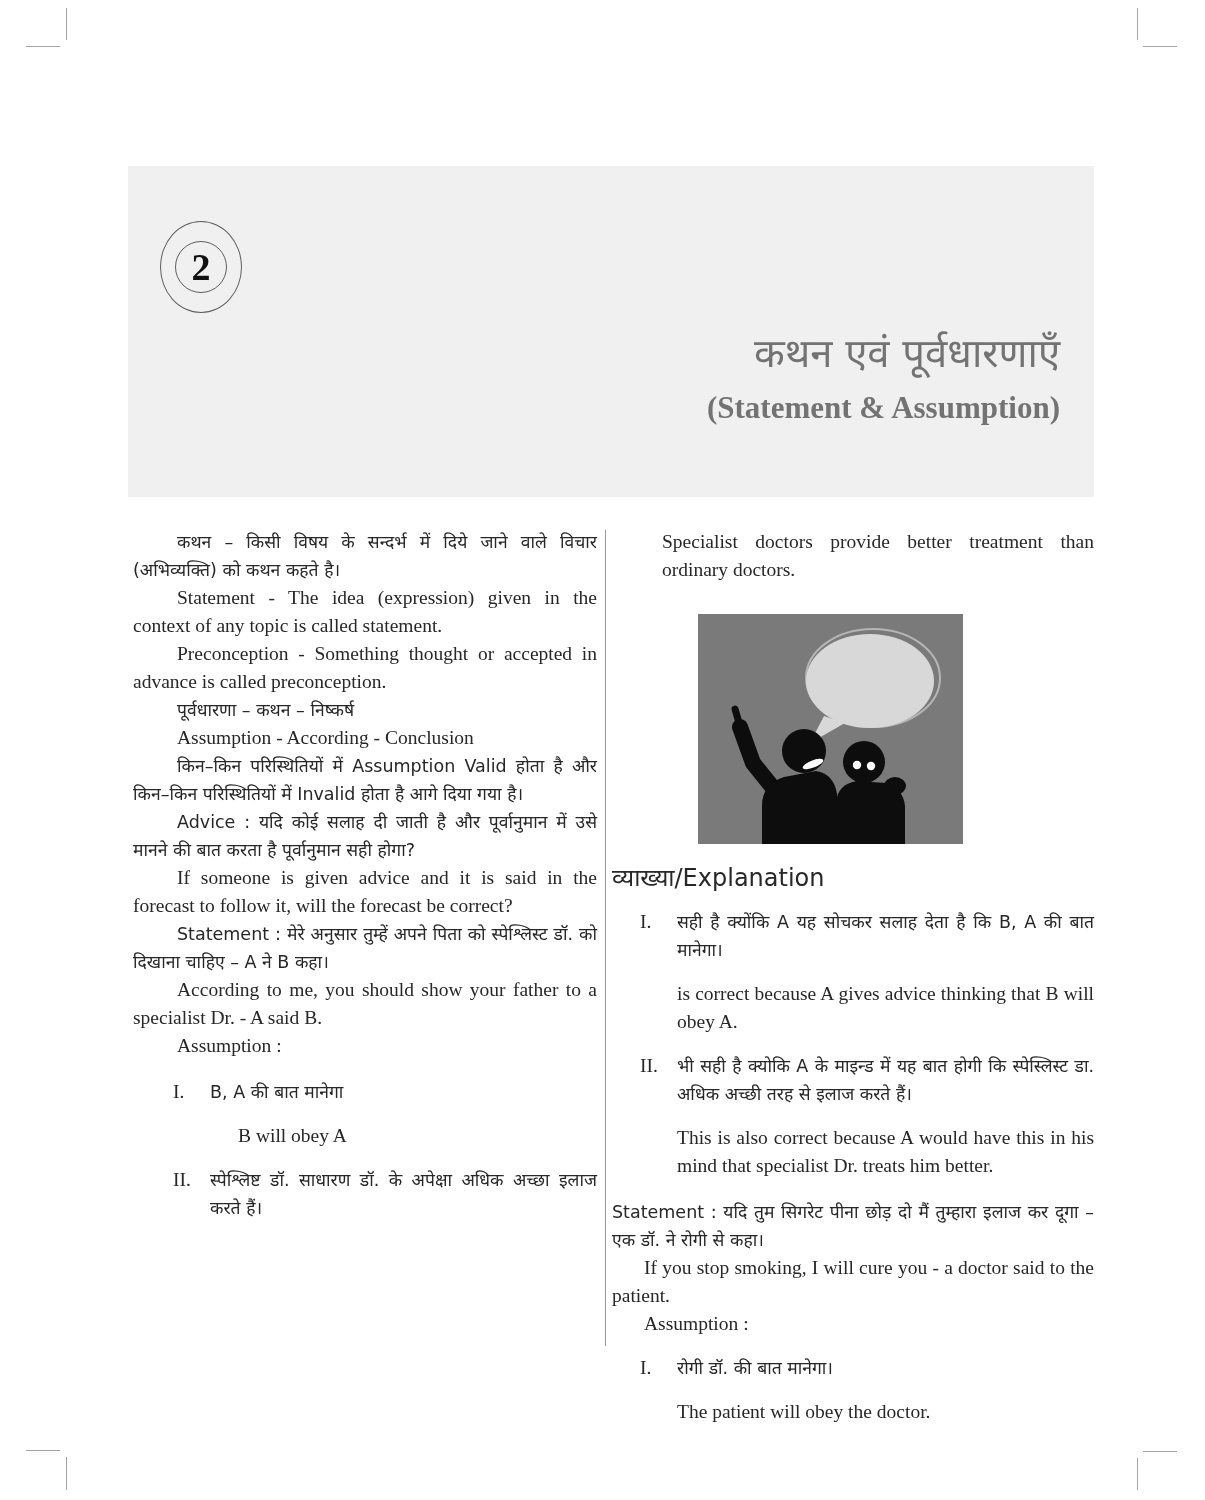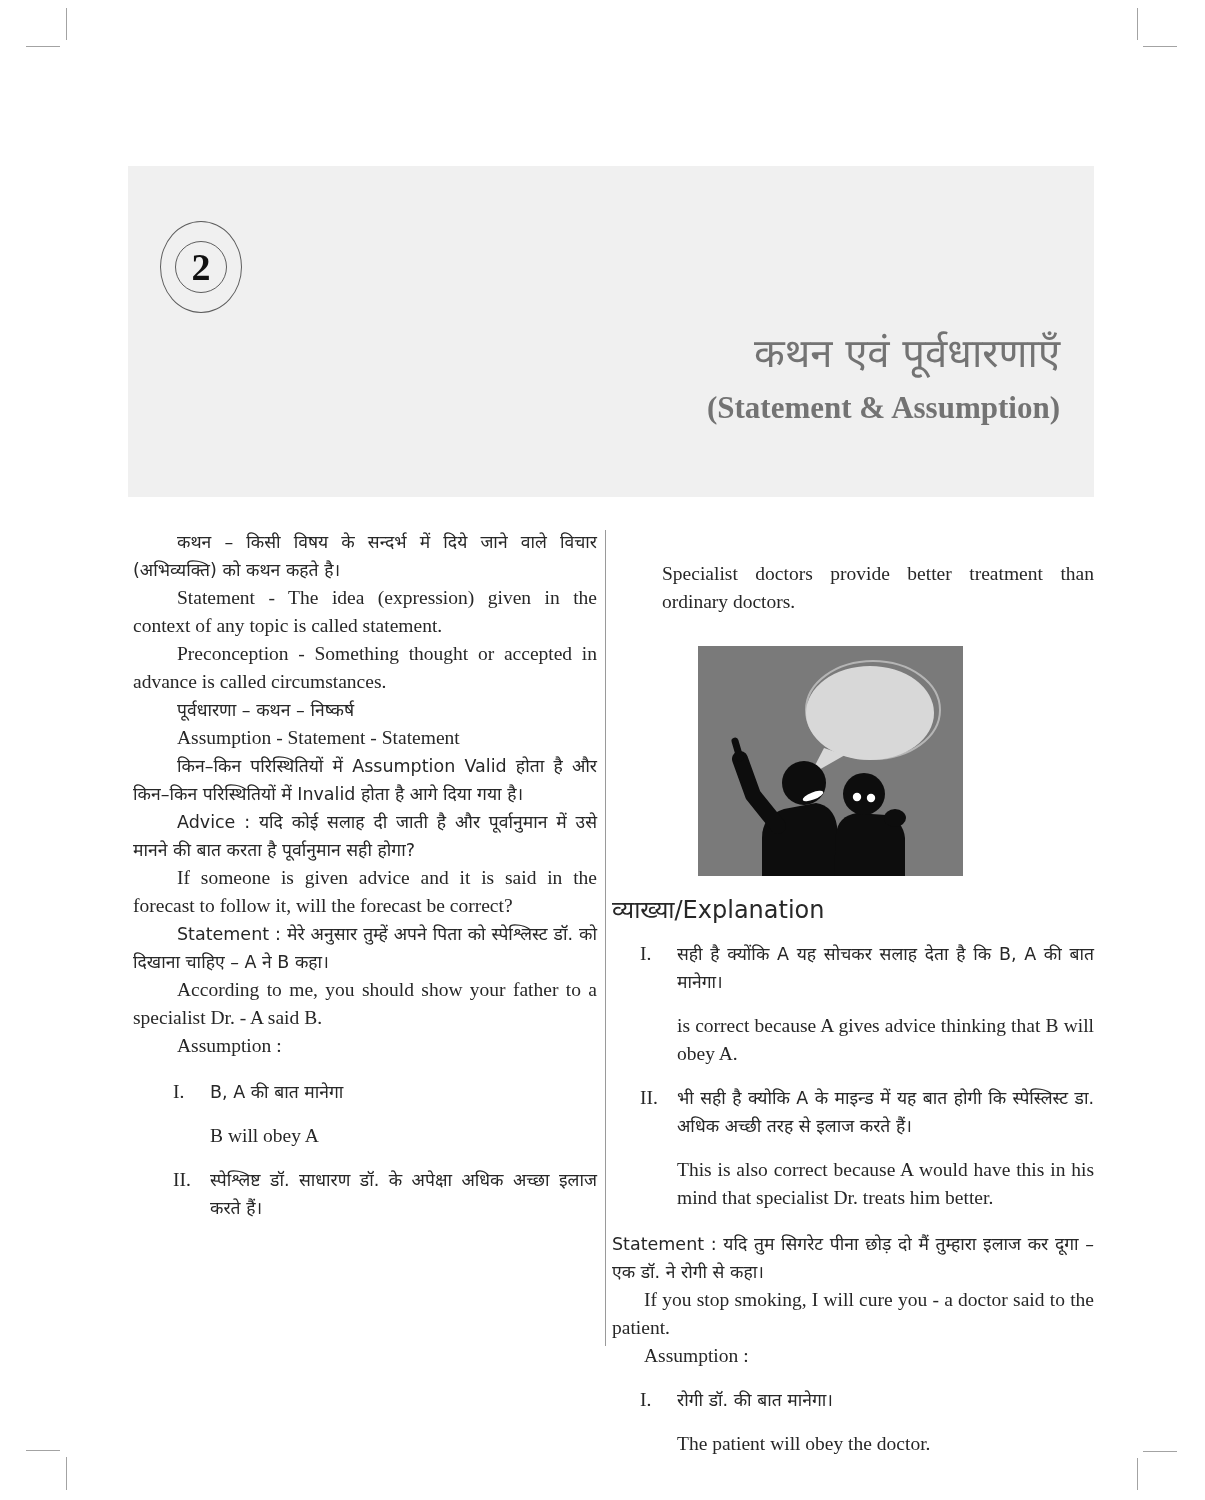--- a/index.html
+++ b/index.html
@@ -35,36 +35,36 @@
     font-family:"DejaVu Sans",sans-serif; font-size:40px; line-height:58px; font-weight:500;
   }
   .title-en {
     font-family:"Liberation Serif",serif; font-weight:bold; font-size:31px; line-height:52px;
   }
 
   
   .col-divider { position:absolute; left:605px; top:530px; width:1px; height:816px; background:#9a9a9a; }
   .col { position:absolute; top:528px; }
   .col-left  { left:133px; width:464px; }
-  .col-right { left:612px; width:482px;margin-top:32px; }
+  .col-right { left:612px; width:482px; }
 
   p { margin:0; text-align:justify; }
   .hi { font-family:"DejaVu Sans",sans-serif; font-size:17.5px; line-height:28px; letter-spacing:0; }
   .en { font-family:"Liberation Serif",serif; font-size:19.5px; line-height:28px; }
   .indent { text-indent:44px; }
   .indent-sm { text-indent:32px; }
   .bold { font-weight:bold; }
   .label-sans { font-family:"DejaVu Sans",sans-serif; font-size:24px; line-height:28px; text-align:left; }
 
   .li { display:flex; text-align:justify; }
   .li .num { flex:none; width:37px; font-family:"Liberation Serif",serif; font-size:19.5px; line-height:28px; }
   .li .li-text { flex:1; }
   .li-l { padding-left:40px; }
   .li-r { padding-left:28px; }
-  .sub-l { margin-left:77px; }
+  .sub-l { margin-left:105px; }
   .sub-r { margin-left:65px; }
 
   .cont-para { margin-left:50px; text-indent:0; } .mt16 { margin-top:16px; } .mt18 { margin-top:18px; }
 
   
   .illus {
     margin:30px 0 20px 86px; width:265px; height:230px; display:block;
   }
 </style>
 </head>
@@ -87,23 +87,23 @@
     <div class="title-hi">कथन एवं पूर्वधारणाएँ</div>
     <div class="title-en">(Statement &amp; Assumption)</div>
   </div>
 </div>
 
 <div class="col-divider"></div>
 
 <div class="col col-left">
   <p class="hi indent">कथन – किसी विषय के सन्दर्भ में दिये जाने वाले विचार (अभिव्यक्ति) को कथन कहते है।</p>
   <p class="en indent">Statement - The idea (expression) given in the context of any topic is called statement.</p>
-  <p class="en indent">Preconception - Something thought or accepted in advance is called circumstances.</p>
+  <p class="en indent">Preconception - Something thought or accepted in advance is called preconception.</p>
   <p class="hi indent">पूर्वधारणा – कथन – निष्कर्ष</p>
-  <p class="en indent">Assumption - Statement - Statement</p>
+  <p class="en indent">Assumption - According - Conclusion</p>
   <p class="hi indent">किन–किन परिस्थितियों में Assumption Valid होता है और किन–किन परिस्थितियों में Invalid होता है आगे दिया गया है।</p>
   <p class="hi indent">Advice : यदि कोई सलाह दी जाती है और पूर्वानुमान में उसे मानने की बात करता है पूर्वानुमान सही होगा?</p>
   <p class="en indent">If someone is given advice and it is said in the forecast to follow it, will the forecast be correct?</p>
   <p class="hi indent">Statement : मेरे अनुसार तुम्हें अपने पिता को स्पेश्लिस्ट डॉ. को दिखाना चाहिए – A ने B कहा।</p>
   <p class="en indent">According to me, you should show your father to a specialist Dr. - A said B.</p>
   <p class="en indent">Assumption :</p>
 
   <div class="li li-l mt18">
     <span class="num">I.</span>
     <span class="li-text hi">B, A की बात मानेगा</span>

